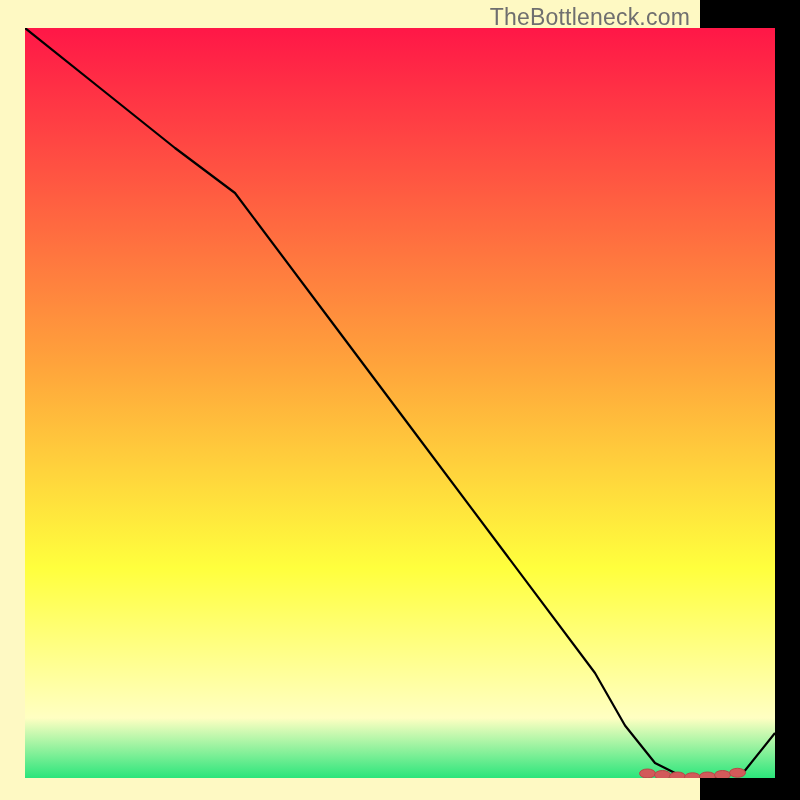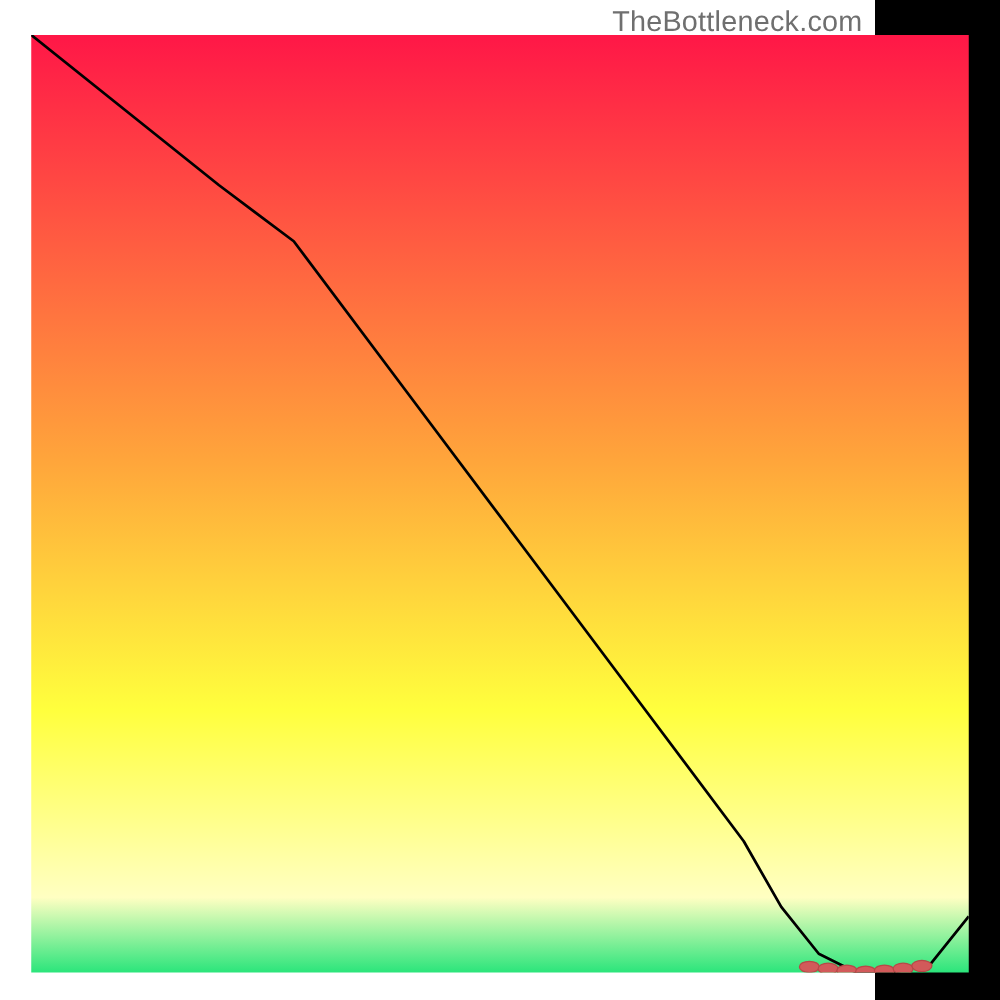--- a/index.html
+++ b/index.html
@@ -7,21 +7,21 @@
     padding: 0;
     width: 800px;
     height: 800px;
     background: #000;
     overflow: hidden;
   }
   .stage {
     position: relative;
     width: 700px;
     height: 800px;
-    background: #ffffff;
+    background: #fef9c3;
   }
   .watermark {
     position: absolute;
     top: 4px;
     right: 10px;
     font-family: Arial, Helvetica, sans-serif;
     font-size: 23px;
     color: #6f6f6f;
     letter-spacing: 0.2px;
   }

